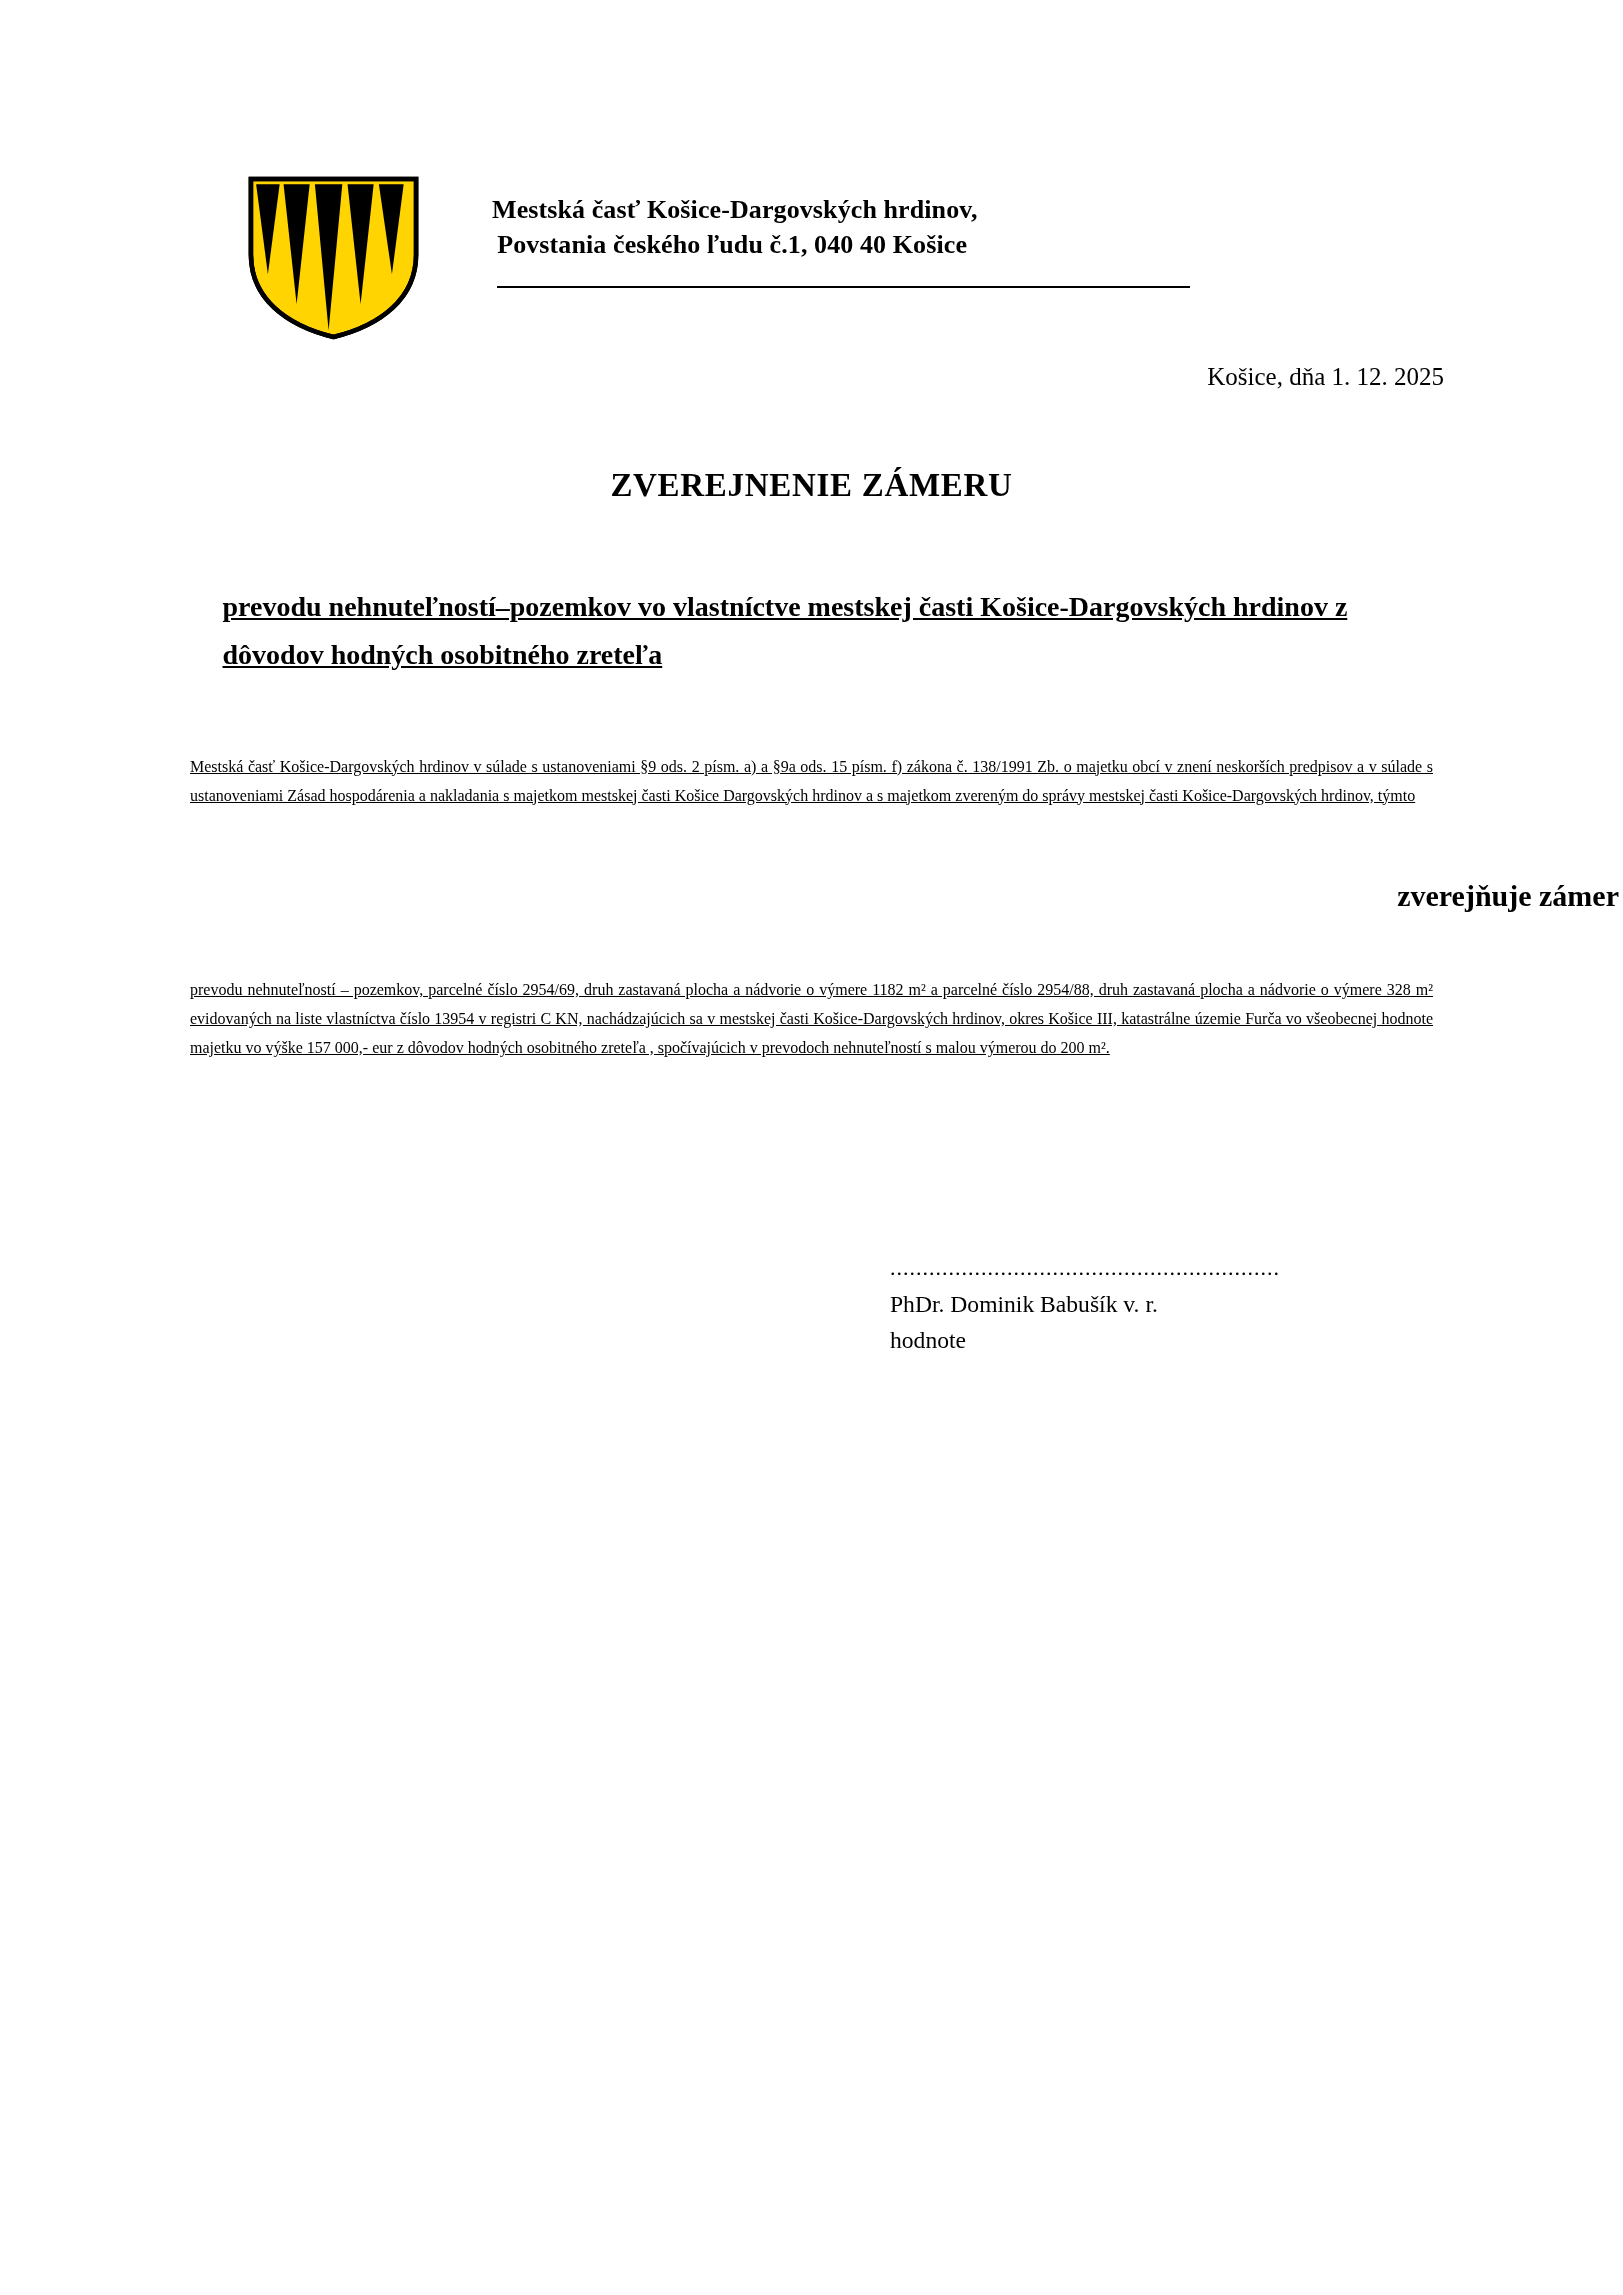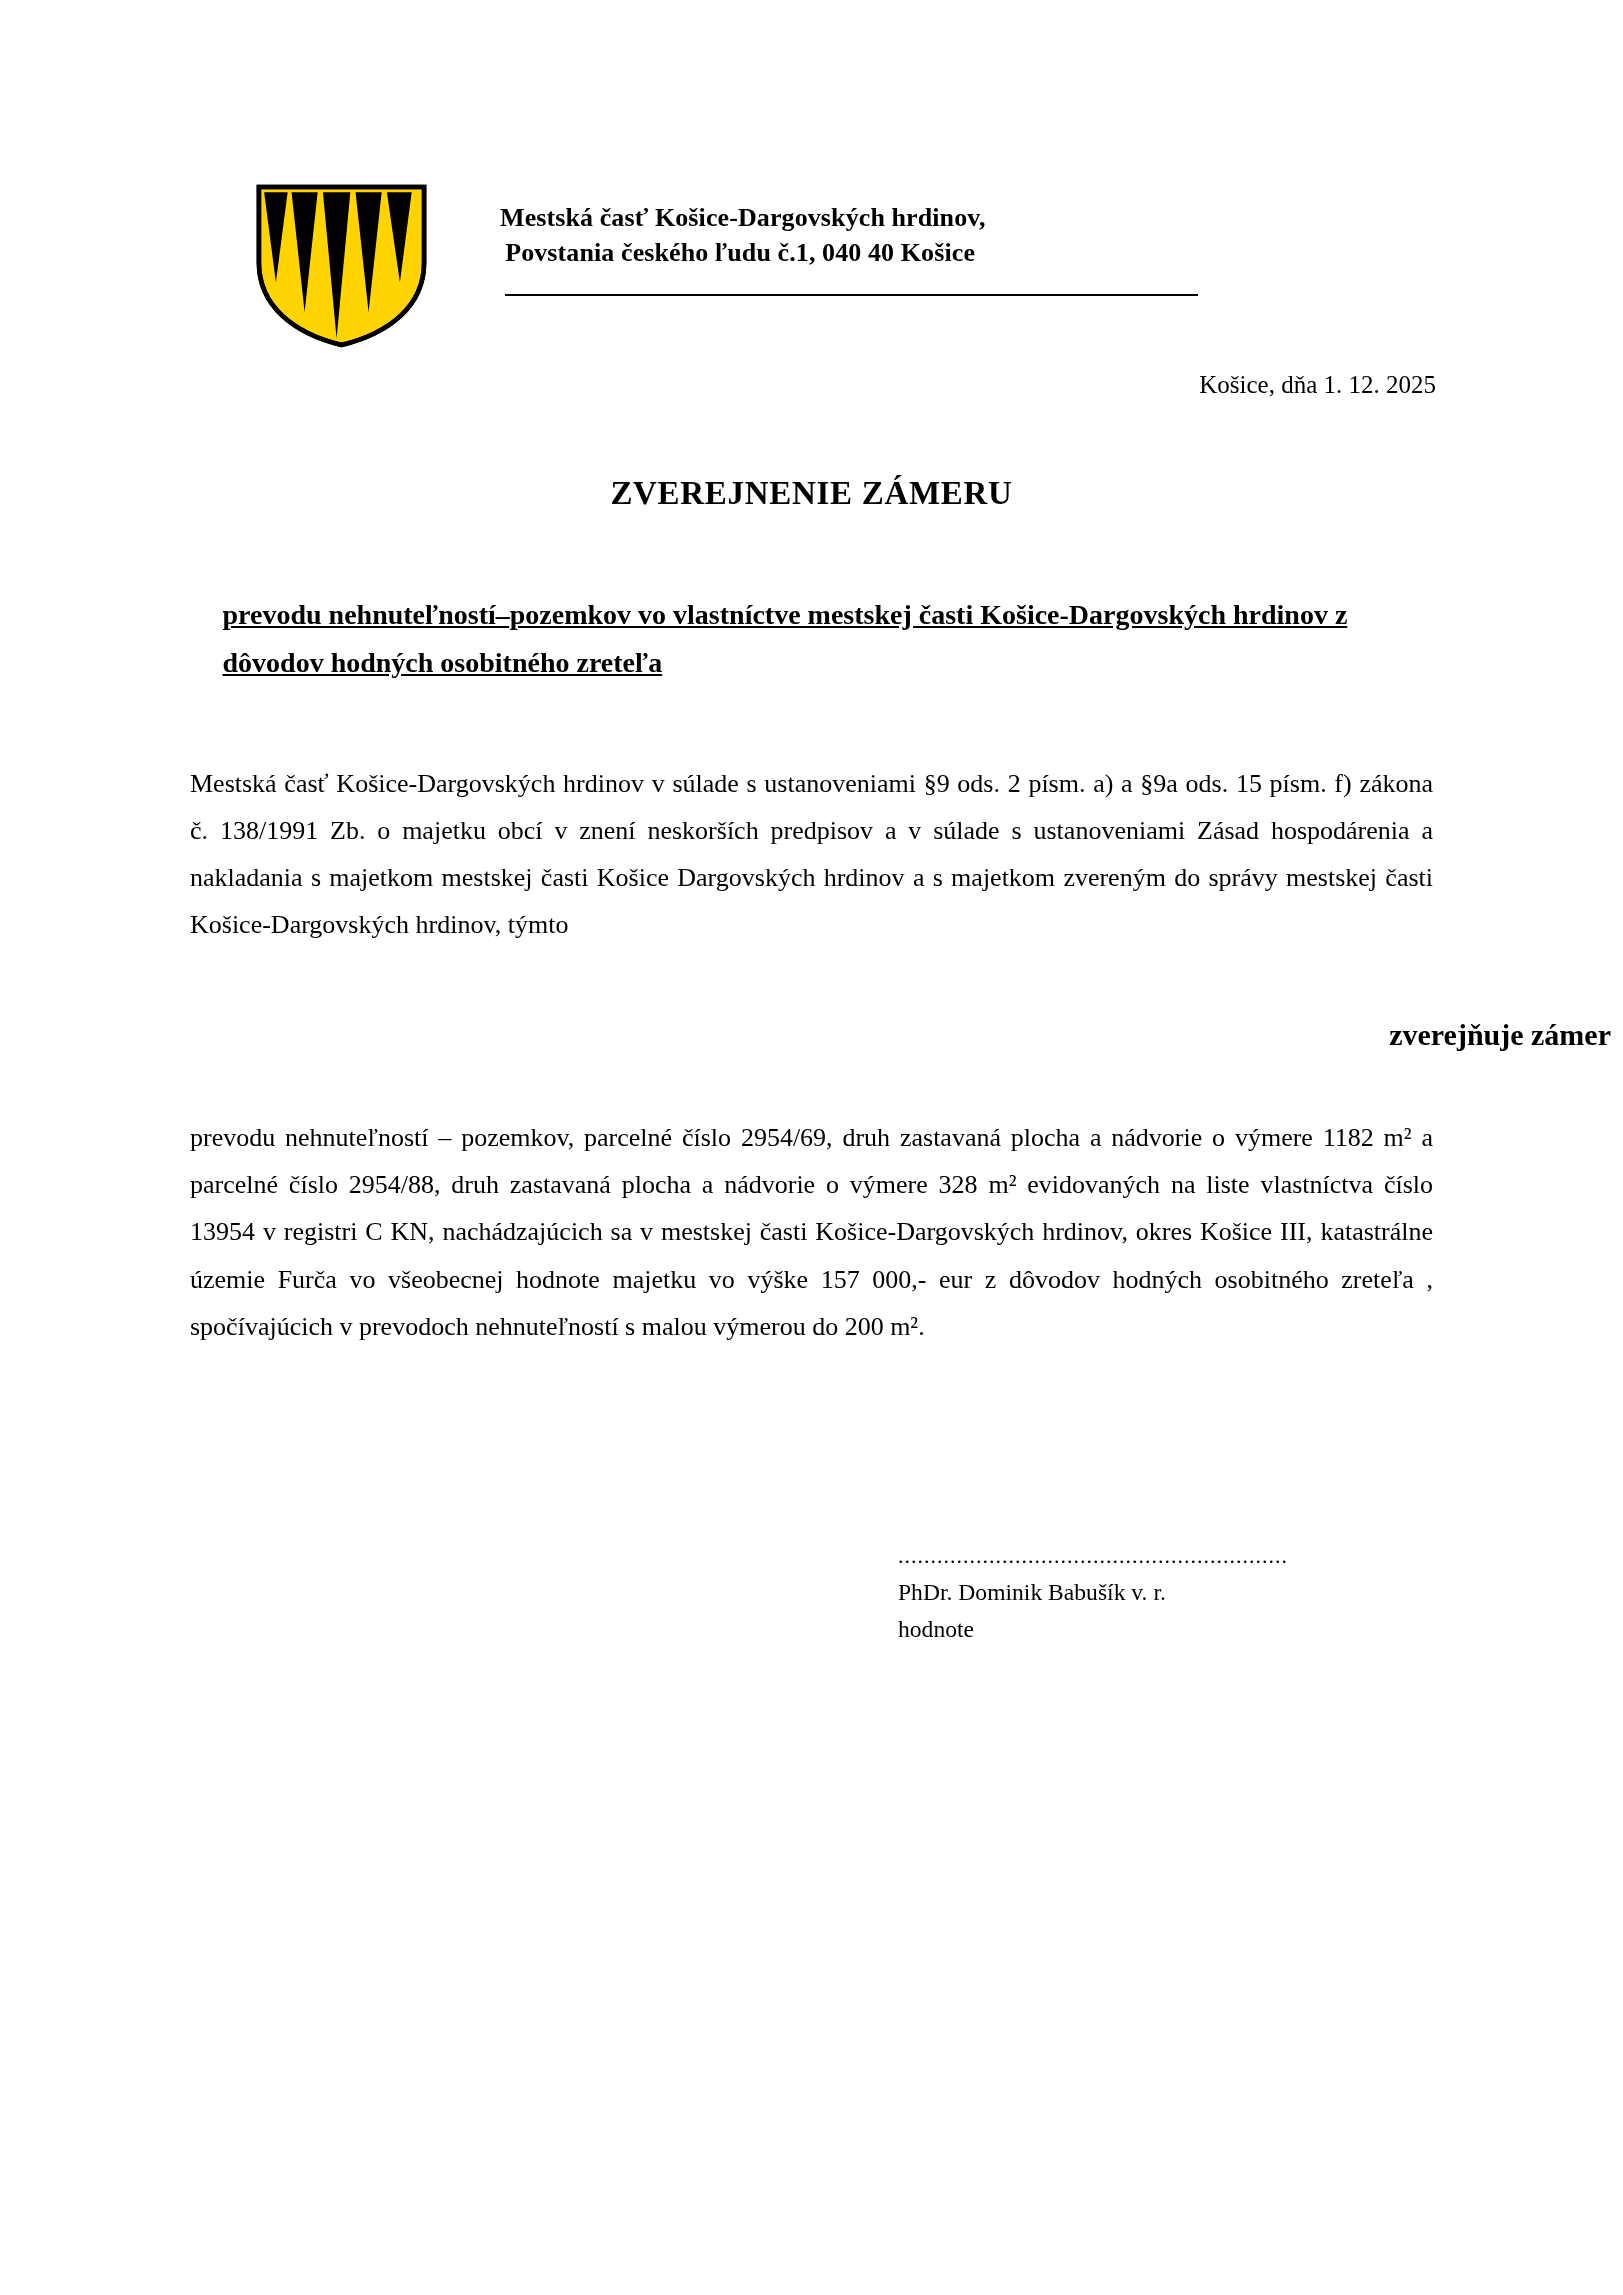--- a/index.html
+++ b/index.html
@@ -12,21 +12,21 @@
     height: 2295px;
     font-family: "Liberation Serif", serif;
     color: #000000;
     -webkit-font-smoothing: antialiased;
   }
   .page {
     position: relative;
     width: 1623px;
     height: 2295px;
     box-sizing: border-box;
-    padding: 12px;
+    padding: 4px;
   }
 
   
   .header {
     display: flex;
     align-items: flex-start;
     padding: 167px 0 0 0;
     margin-left: 243px;
   }
   .crest {
@@ -84,24 +84,25 @@
     font-size: 28px;
     font-weight: bold;
     line-height: 1.72;
     text-decoration: underline;
   }
 
   
   .body-block {
     margin: 72px auto 0 auto;
     width: 1243px;
-    font-size: 26px;
+    font-size: 16px;
     line-height: 1.82;
     text-align: justify;
     text-justify: inter-word;
+    text-decoration: underline;
   }
   .body-block.second {
     margin-top: 62px;
   }
   .center-bold {
     margin-top: 69px;
     text-align: right;
     font-size: 30px;
     font-weight: bold;
   }

